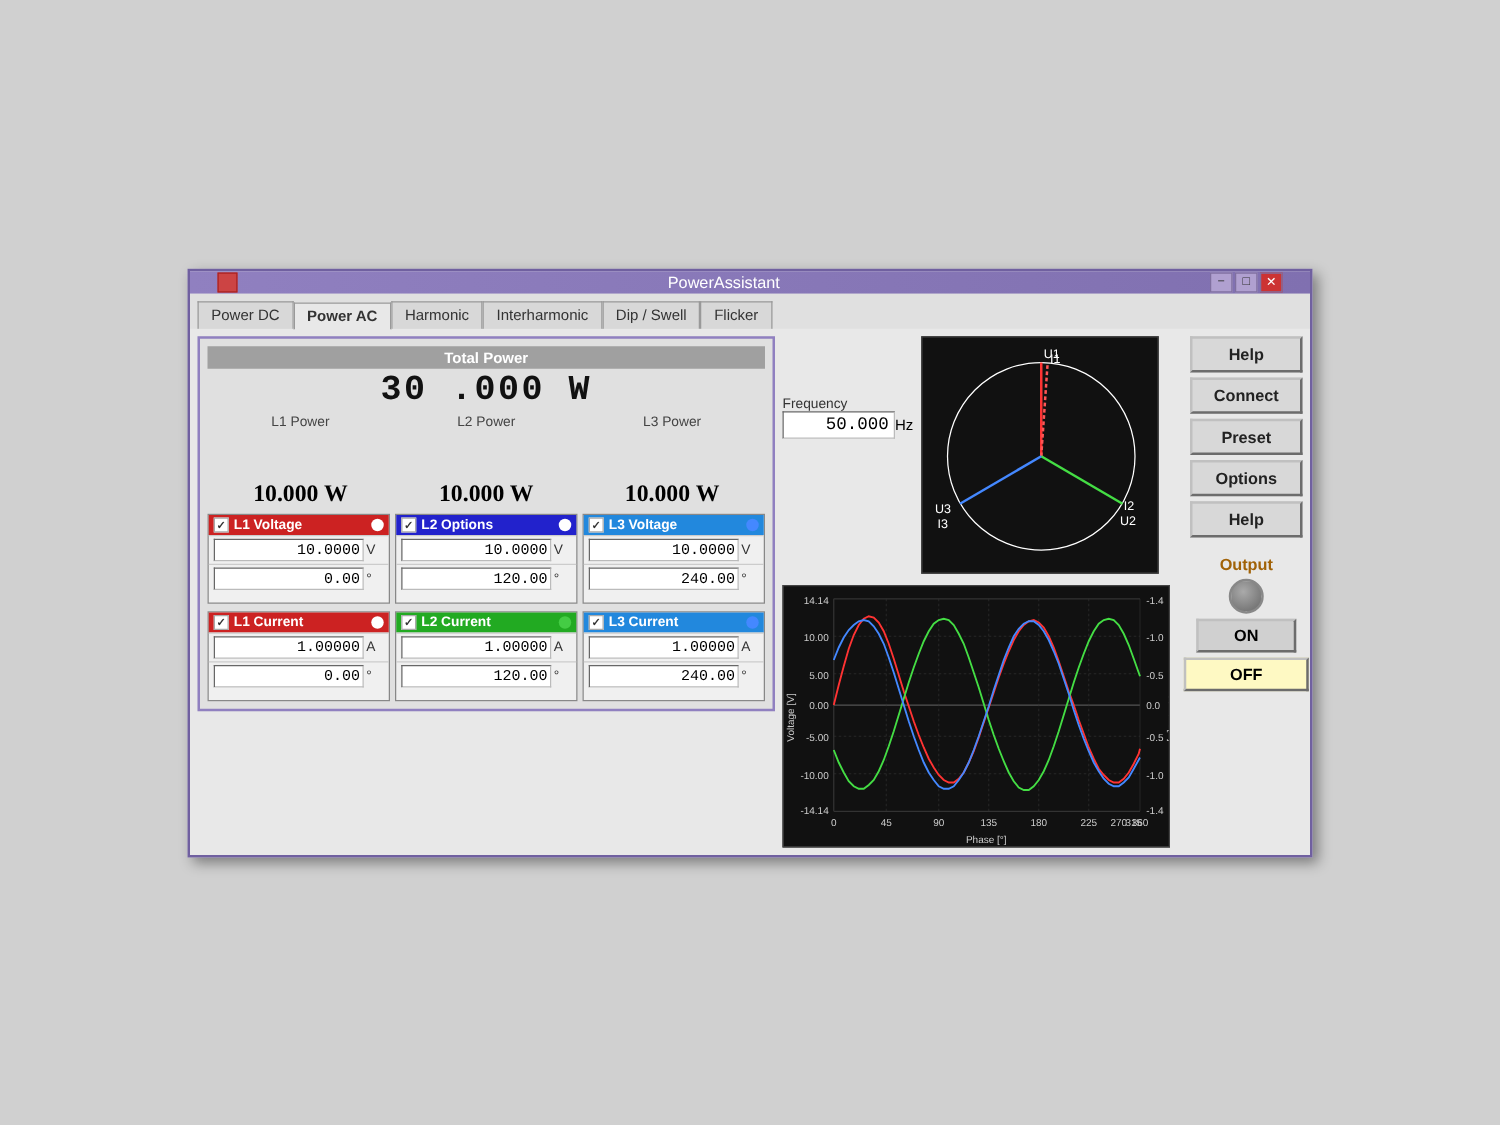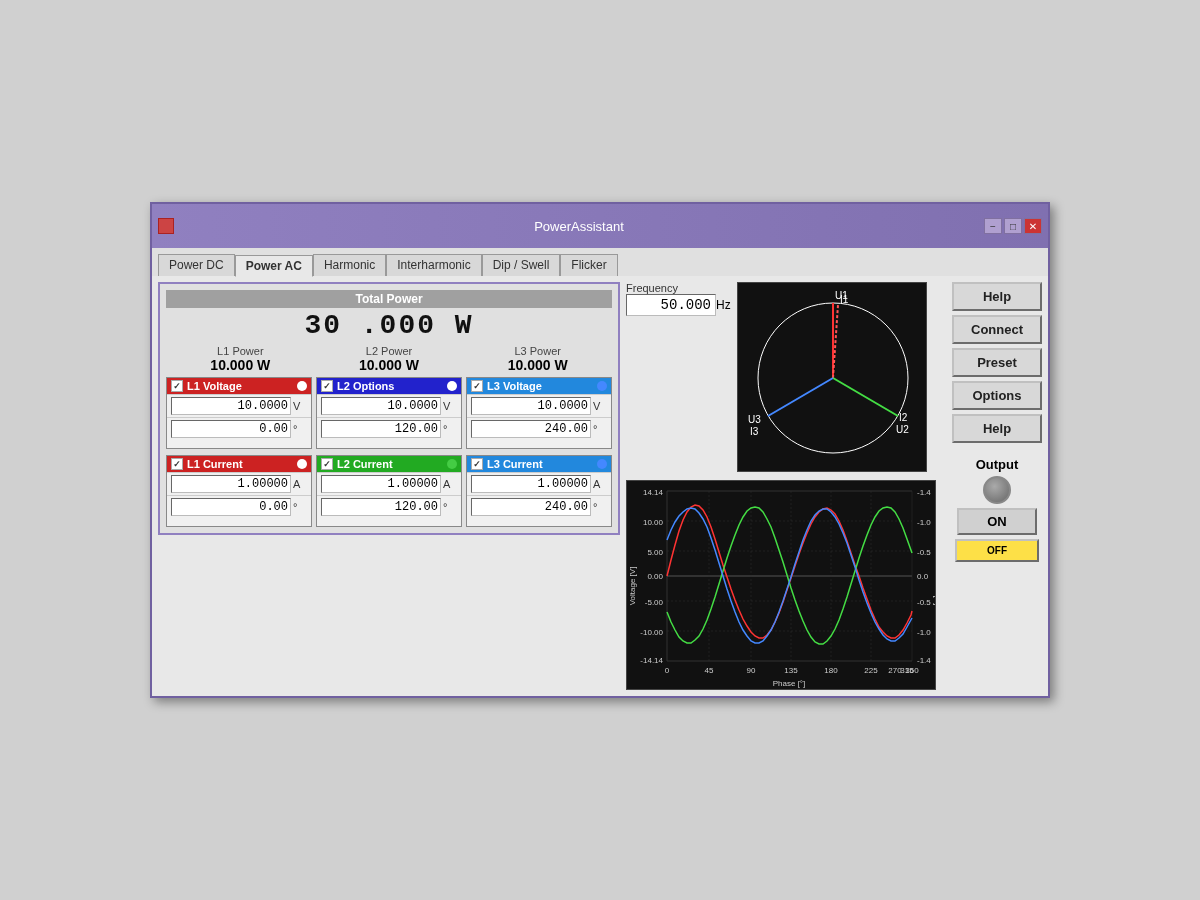--- a/index.html
+++ b/index.html
@@ -13,25 +13,25 @@
       font-family: Arial, sans-serif;
     }
     .window {
       width: 900px;
       border: 2px solid #7060a0;
       background: #e8e8e8;
       box-shadow: 4px 4px 10px rgba(0,0,0,0.4);
     }
     .title-bar {
       background: linear-gradient(to right, #9080c0, #8070b0);
-      height: 44px;
+      height: 18px;
       display: flex;
       align-items: center;
       justify-content: space-between;
-      padding: 0 6px;
+      padding: 0 22px;
     }
     .title-bar-icon {
       width: 16px; height: 16px;
       background: #cc4444;
       border: 1px solid #aa2222;
       display: inline-block;
     }
     .title-bar-title {
       color: white;
       font-size: 13px;
@@ -126,21 +126,21 @@
       display: flex;
       justify-content: space-between;
       margin-bottom: 2px;
     }
     .power-cell {
       flex: 1;
       text-align: center;
       font-size: 11px;
     }
     .power-cell-label { color: #444; font-size: 11px; }
-    .power-cell-value { font-weight: bold; font-size: 14px; font-family: Liberation Sans, sans-serif; }
+    .power-cell-value { font-weight: bold; font-size: 19px; font-family: Liberation Serif, serif; margin-top: 41px; }
     .phase-row {
       display: flex;
       gap: 4px;
       margin-top: 4px;
     }
     .phase-col {
       flex: 1;
       border: 1px solid #888;
       background: #f0f0f0;
     }
@@ -188,56 +188,56 @@
       border: 1px inset #bbb;
       background: white;
       padding: 1px 2px;
     }
     .phase-unit {
       font-size: 11px;
       margin-left: 2px;
       color: #333;
       min-width: 14px;
     }
-    .freq-label { font-size: 11px; color: #333; }
+    .freq-label { font-size: 11px; color: #333; margin-top: 48px; }
     .output-section {
       display: flex;
       flex-direction: column;
       align-items: center;
       margin-top: 10px;
       gap: 4px;
     }
     .output-label {
       font-size: 13px;
       font-weight: bold;
-      color: #000000;
+      color: #a16207;
     }
     .output-indicator {
       width: 28px; height: 28px;
       border-radius: 50%;
       background: radial-gradient(circle at 40% 35%, #aaa, #666);
       border: 2px solid #888;
     }
     .on-btn {
       background: #d0d0d0;
       border: 2px outset #c0c0c0;
       padding: 4px 20px;
       font-size: 13px;
       font-weight: bold;
       width: 80px;
       text-align: center;
       cursor: pointer;
     }
     .off-btn {
-      background: #fde047;
+      background: #fef9c3;
       border: 2px outset #c0c0c0;
       padding: 4px 8px;
-      font-size: 10px;
-      font-weight: bold;
-      width: 84px;
+      font-size: 13px;
+      font-weight: bold;
+      width: 100px;
       text-align: center;
       cursor: pointer;
     }
     .phase-spacer {
       height: 8px;
     }
     svg text {
       font-family: Arial, sans-serif;
     }
   </style>

